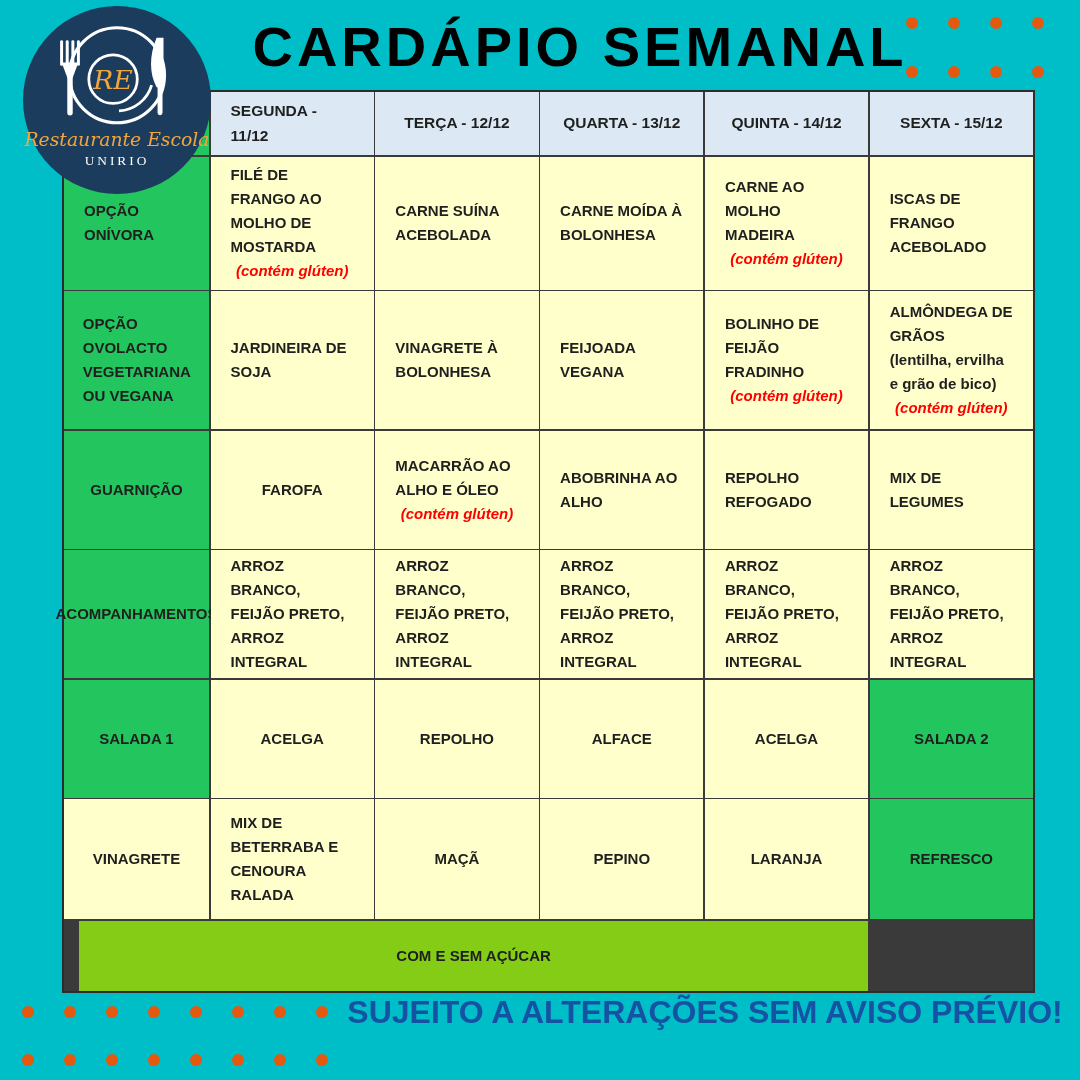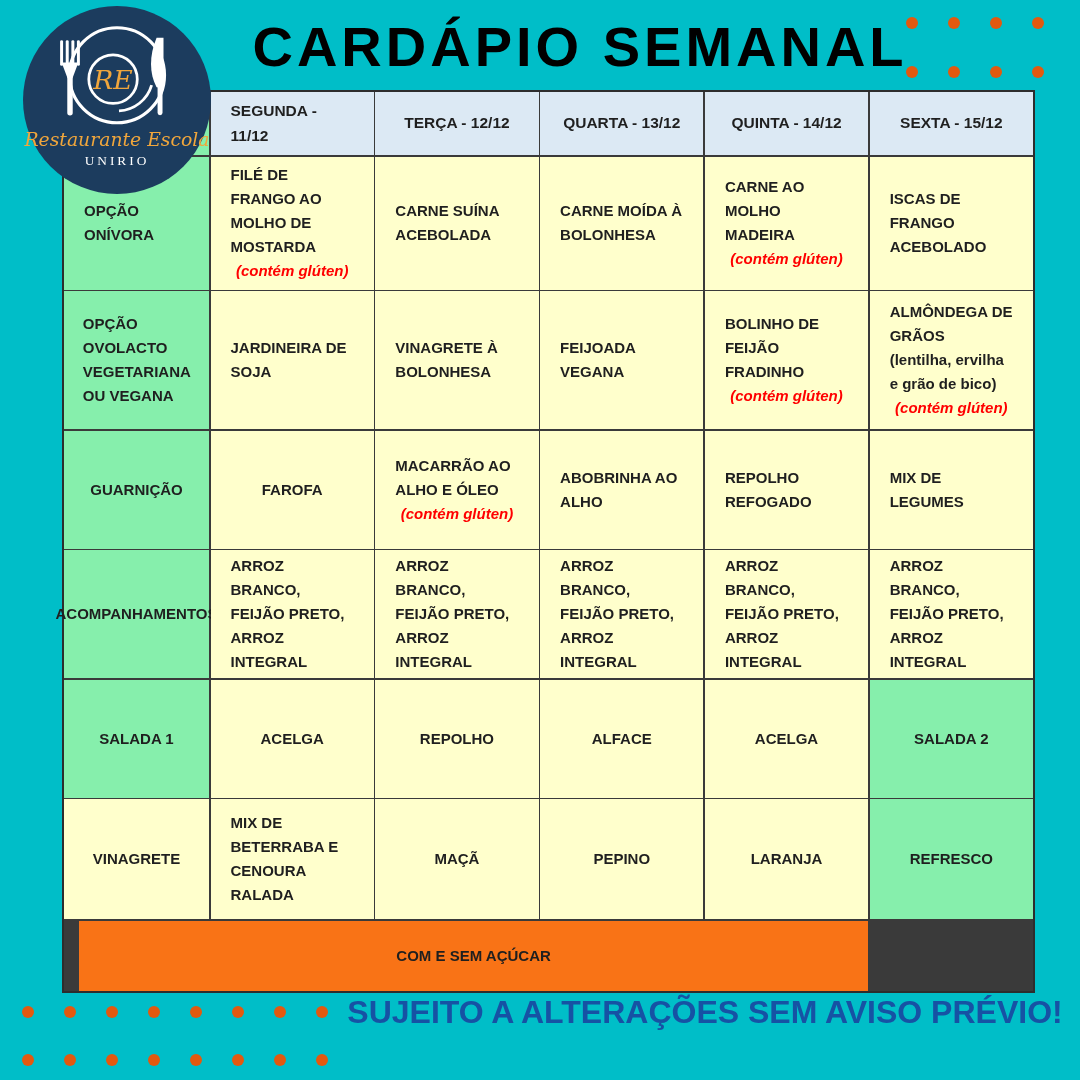--- a/index.html
+++ b/index.html
@@ -54,23 +54,23 @@
   }
   .cell {
     display:flex; flex-direction:column;
     align-items:center; justify-content:center;
     text-align:left;
     padding:3px 20px;
     font-size:15px; font-weight:bold; color:#1f1f1f;
     line-height:1.6;
   }
   .cell.head   { background:#DCE9F4; font-size:15.5px; }
-  .cell.label  { background:#86efac; }
+  .cell.label  { background:#22c55e; }
   .cell.menu   { background:#FFFFCC; }
-  .cell.merged { background:#f97316; grid-column:span 5;margin-left:15px; }
+  .cell.merged { background:#84cc16; grid-column:span 5;margin-left:15px; }
   .cell .note   { color:#FF0000; font-style:italic; font-weight:bold; }
   .cell .detail { font-weight:bold; }
 
   
   .footer-note {
     position:absolute; left:345px; top:994px; width:720px;
     text-align:center;
     font-size:32px; font-weight:bold; color:#1652A4;
     white-space:nowrap;
   }

